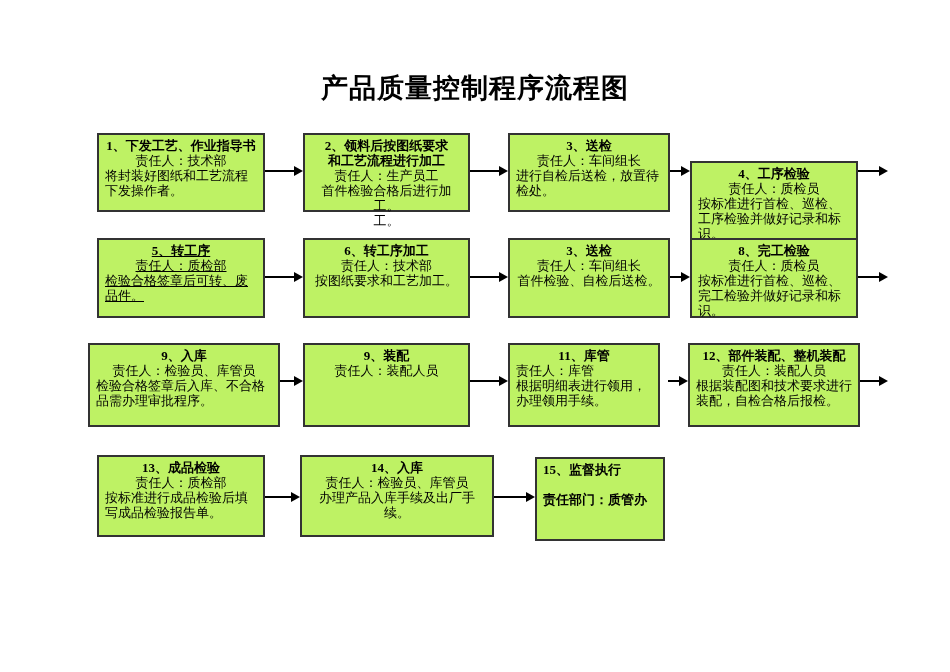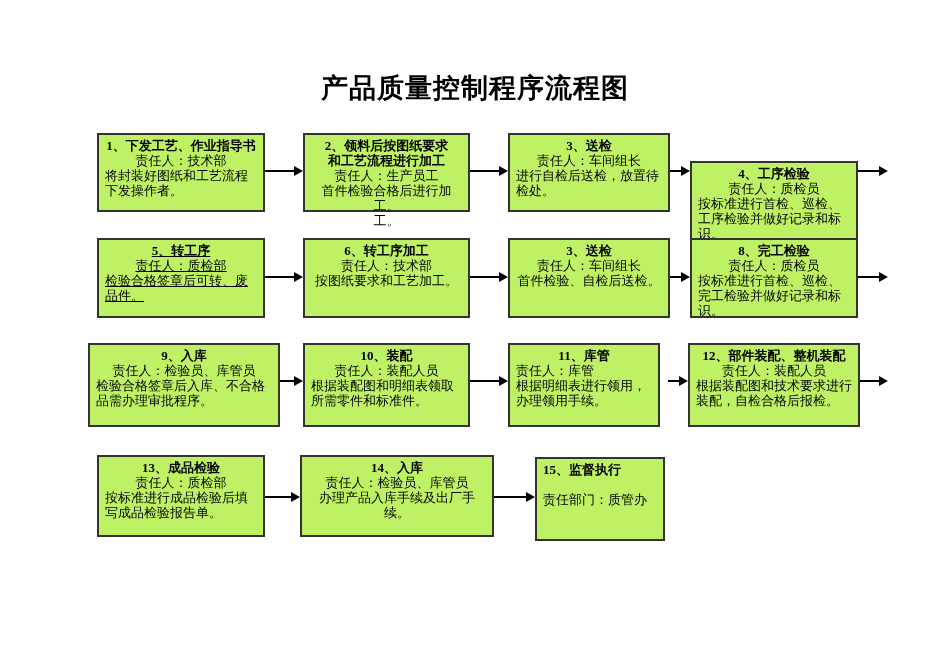--- a/index.html
+++ b/index.html
@@ -34,21 +34,21 @@
   .box-title {
     font-weight: bold;
     text-align: center;
     white-space: pre-line;
   }
   .box-resp { text-align: center; }
   .box-desc { text-align: left; white-space: pre-line; }
   .desc-center { text-align: center; }
   .resp-left { text-align: left; }
   .box15 .box-title { text-align: left; }
-  .box15 .box-resp { text-align: left; margin-top: 15px; }
+  .box15 .box-resp { text-align: left; margin-top: 15px; font-weight: bold; }
   .arrow {
     position: absolute;
     height: 1.5px;
     background: #000000;
   }
   .arrow::after {
     content: "";
     position: absolute;
     right: -9px;
     top: -4.25px;
@@ -108,23 +108,22 @@
     <div class="box-resp">责任人：质检员</div>
     <div class="box-desc">按标准进行首检、巡检、完工检验并做好记录和标识。</div>
   </div>
 
   <div class="box" style="left:88px;top:343px;width:192px;height:84px;">
     <div class="box-title">9、入库</div>
     <div class="box-resp">责任人：检验员、库管员</div>
     <div class="box-desc">检验合格签章后入库、不合格品需办理审批程序。</div>
   </div>
   <div class="box" style="left:303px;top:343px;width:167px;height:84px;">
-    <div class="box-title">10、装配</div>
+    <div class="box-title">9、装配</div>
     <div class="box-resp">责任人：装配人员</div>
-    <div class="box-desc">根据装配图和明细表领取所需零件和标准件。</div>
   </div>
   <div class="box" style="left:508px;top:343px;width:152px;height:84px;">
     <div class="box-title">11、库管</div>
     <div class="box-resp resp-left">责任人：库管</div>
     <div class="box-desc">根据明细表进行领用，办理领用手续。</div>
   </div>
   <div class="box" style="left:688px;top:343px;width:172px;height:84px;">
     <div class="box-title">12、部件装配、整机装配</div>
     <div class="box-resp">责任人：装配人员</div>
     <div class="box-desc">根据装配图和技术要求进行装配，自检合格后报检。</div>

